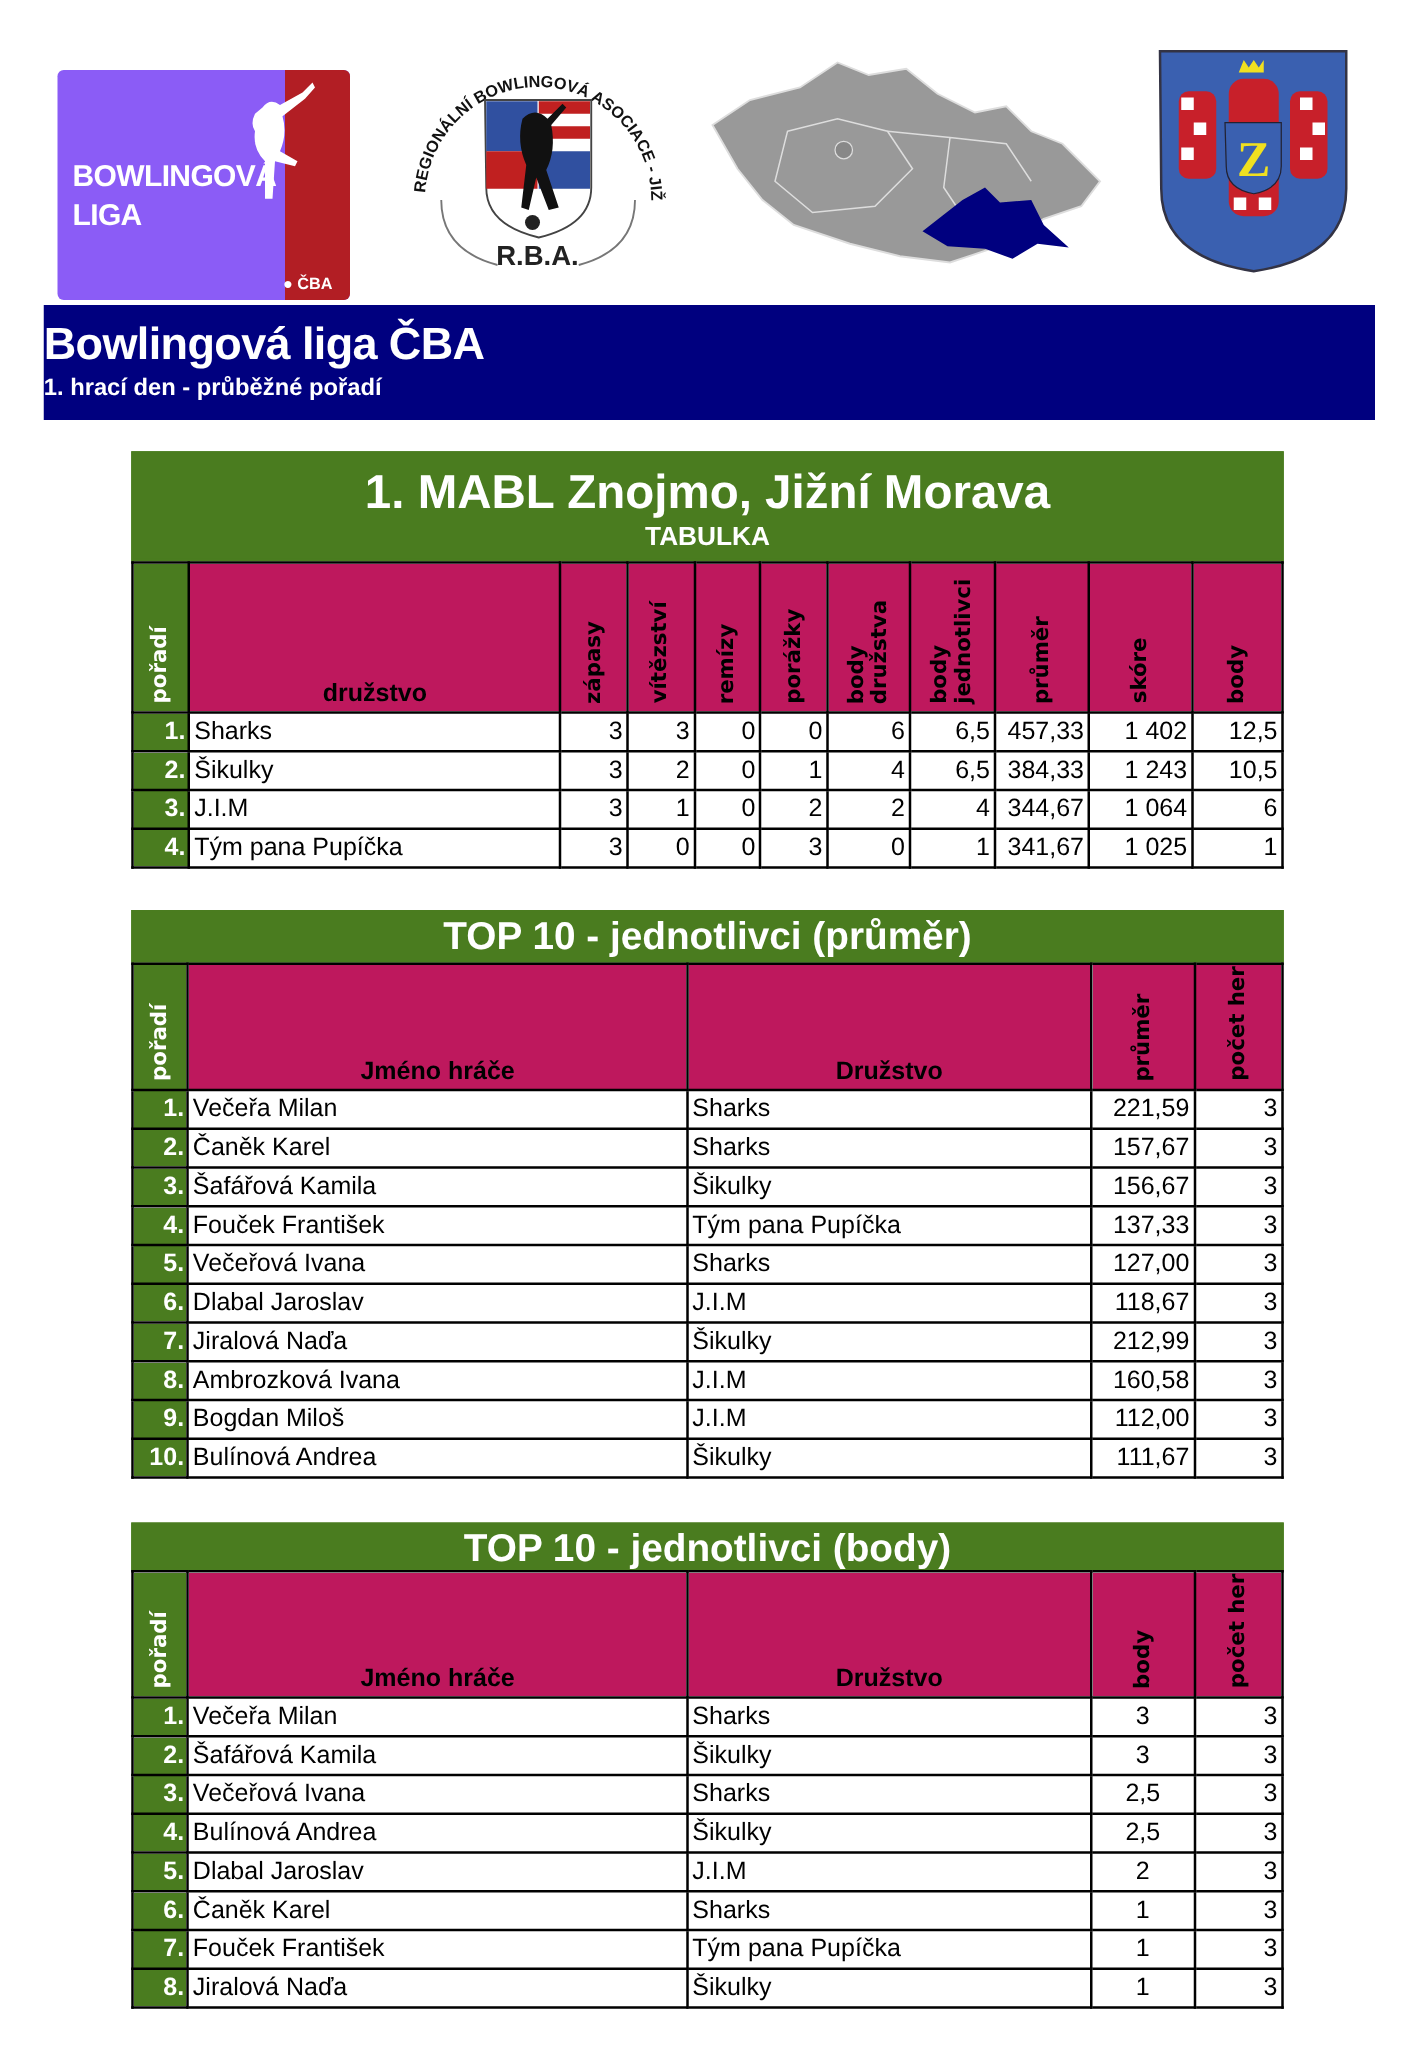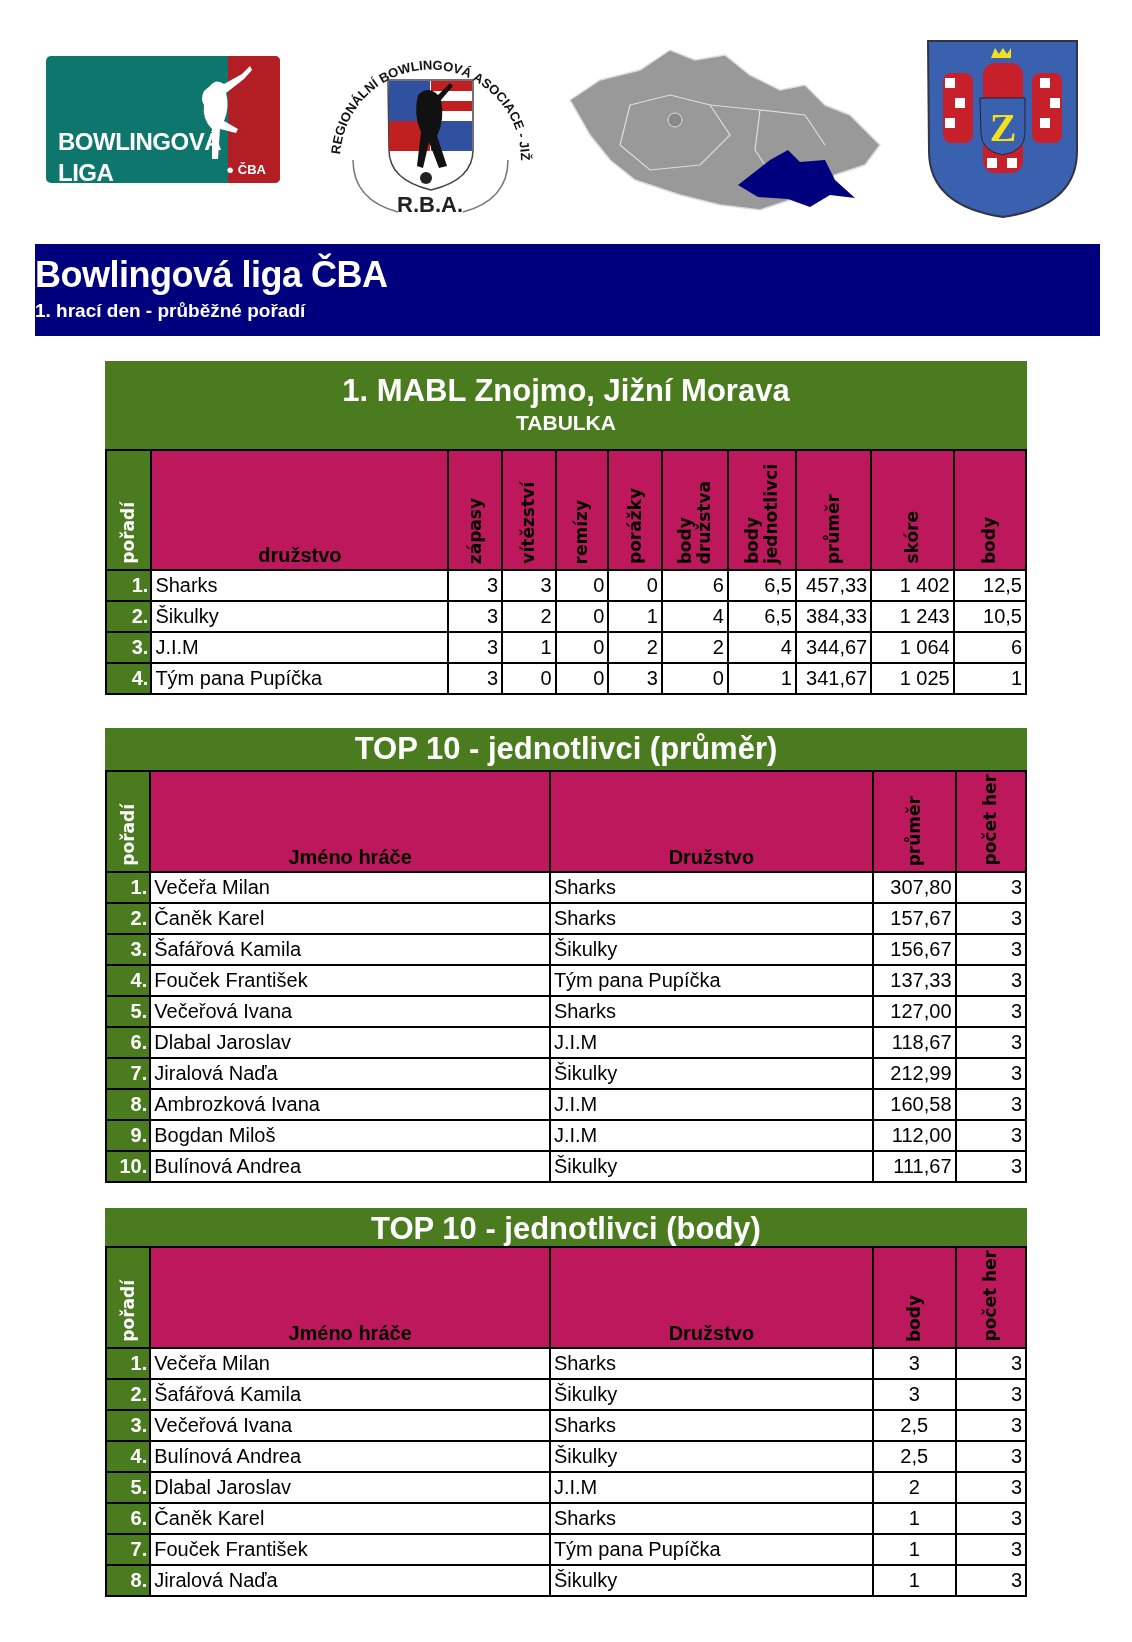--- a/index.html
+++ b/index.html
@@ -1,21 +1,21 @@
 <!DOCTYPE html>
 <html><head>
 <meta charset="utf-8">
 <style>
   * { box-sizing: border-box; margin: 0; padding: 0; }
   html, body { width: 1132px; height: 1642px; background: #ffffff; overflow: hidden; }
   body { font-family: "Liberation Sans", sans-serif; color: #000; position: relative; }
 
   
   .logo { position: absolute; }
-  .logo-cba { left: 46px; top: 56px; width: 234px; height: 127px; border-radius: 5px; overflow: hidden; background: #0f766e; }
+  .logo-cba { left: 46px; top: 56px; width: 234px; height: 184px; border-radius: 5px; overflow: hidden; background: #8b5cf6; }
   .logo-cba .red { position: absolute; right: 0; top: 0; width: 52px; height: 100%; background: #b21e24; }
   .logo-cba .txt { position: absolute; left: 12px; top: 70px; color: #fff; font-weight: bold; font-size: 24px; line-height: 31px; letter-spacing: -0.5px; }
   .logo-cba .cba { position: absolute; right: 14px; bottom: 6px; color: #fff; font-weight: bold; font-size: 13px; }
   .logo-cba svg.bowler { position: absolute; right: 12px; top: 8px; }
 
   .logo-rba { left: 318px; top: 40px; width: 225px; height: 180px; }
   .logo-map { left: 560px; top: 40px; width: 340px; height: 175px; }
   .logo-znojmo { left: 925px; top: 38px; width: 155px; height: 182px; }
 
   
@@ -107,21 +107,21 @@
   </svg>
 </div>
 
 <div class="banner">
   <div class="t1">Bowlingová liga ČBA</div>
   <div class="t2">1. hrací den - průběžné pořadí</div>
 </div>
 
 <div class="sect" style="top:361px;">
   <div class="green-head" style="height:88px; border:2px solid #4a7c1f;">
-    <div style="font-size:31px; padding-top:10px;">1. MABL Znojmo, Jižní Morava</div>
+    <div style="font-size:38px; padding-top:10px;">1. MABL Znojmo, Jižní Morava</div>
     <div style="font-size:21px; margin-top:2px;">TABULKA</div>
   </div>
   <table>
     <colgroup>
       <col style="width:44px">
         <col style="width:288px">
         <col style="width:52px">
         <col style="width:52px">
         <col style="width:51px">
         <col style="width:52px">
@@ -216,21 +216,21 @@
       <th class="rank-h"><span class="vert" style="color:#fff">pořadí</span></th>
       <th class="name-h">Jméno hráče</th>
       <th class="name-h">Družstvo</th>
       <th><span class="vert">průměr</span></th>
       <th><span class="vert">počet her</span></th>
     </tr>
     <tr>
           <td class="rank">1.</td>
           <td>Večeřa Milan</td>
           <td>Sharks</td>
-          <td class="num">307,80</td>
+          <td class="num">221,59</td>
           <td class="num">3</td>
         </tr>
     <tr>
           <td class="rank">2.</td>
           <td>Čaněk Karel</td>
           <td>Sharks</td>
           <td class="num">157,67</td>
           <td class="num">3</td>
         </tr>
     <tr>
@@ -287,21 +287,21 @@
           <td>Bulínová Andrea</td>
           <td>Šikulky</td>
           <td class="num">111,67</td>
           <td class="num">3</td>
         </tr>
   </tbody>
     </table>
 </div>
 
 <div class="sect" style="top:1208px;">
-  <div class="green-head" style="height:38px; font-size:31px; line-height:38px; border:2px solid #4a7c1f;">TOP 10 - jednotlivci (body)</div>
+  <div class="green-head" style="height:38px; font-size:31px; line-height:38px; border:2px solid #4a7c1f;margin-top:10px;">TOP 10 - jednotlivci (body)</div>
   <table>
     <colgroup>
       <col style="width:44px">
         <col style="width:397px">
         <col style="width:321px">
         <col style="width:82px">
         <col style="width:70px">
     </colgroup>
     <tbody>
         <tr style="height:101px;">

